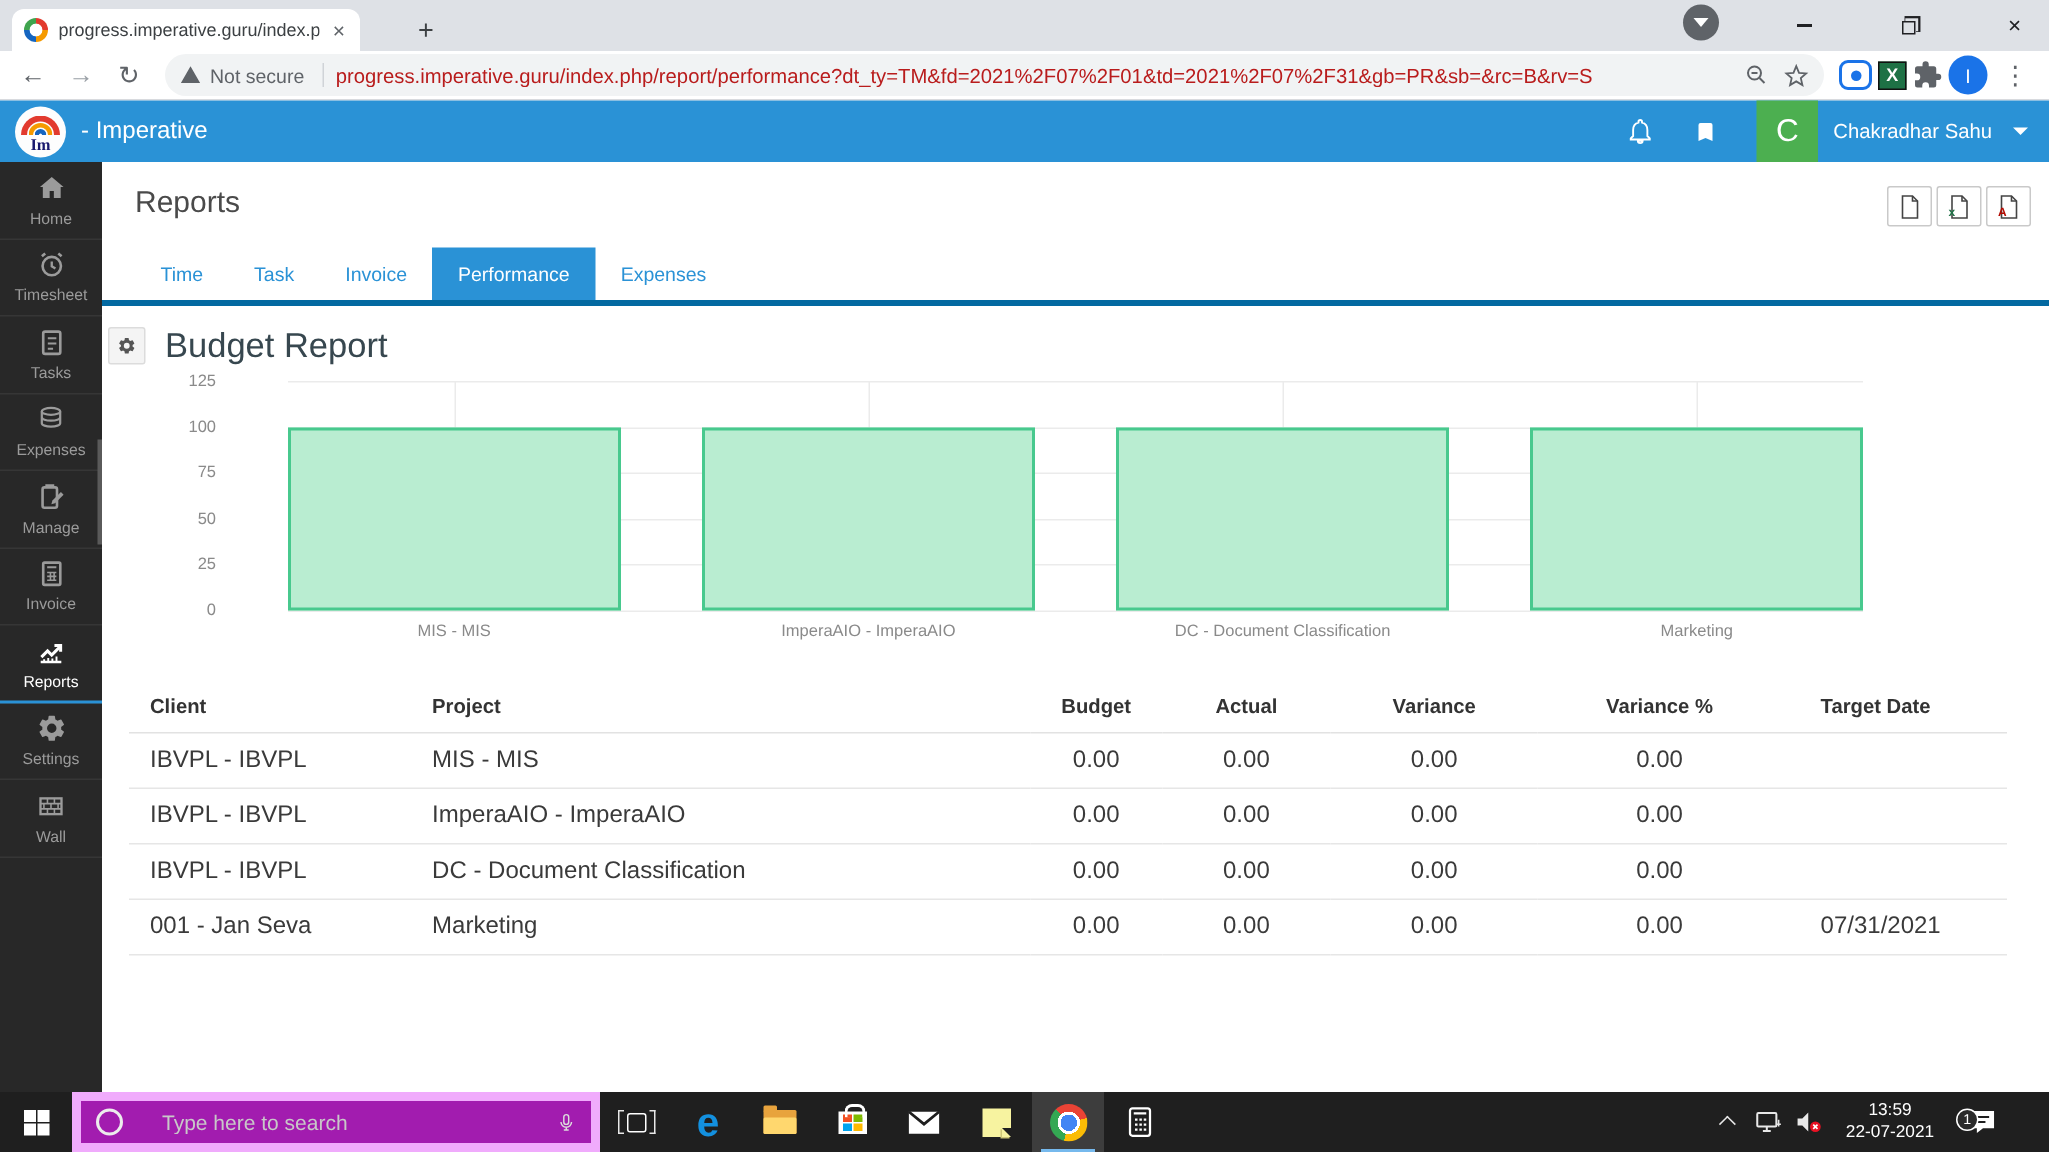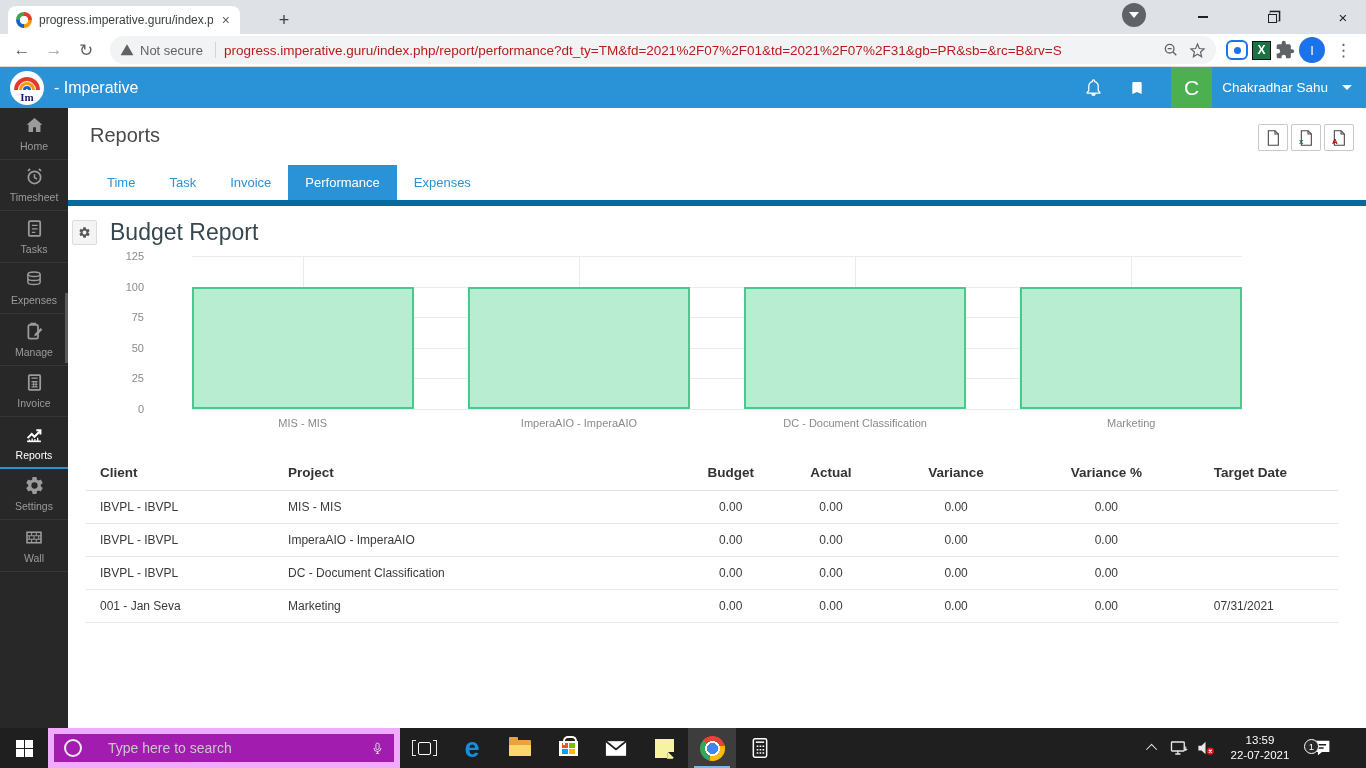--- a/index.html
+++ b/index.html
@@ -64,21 +64,21 @@
   .side-item.active::after { content:""; position:absolute; bottom:-1px; left:0; right:0; height:2px; background:#2a92d6; }
   .side-scroll { position:absolute; right:0; top:185px; width:3px; height:70px; background:#5a5a5a; }
 
   .main { flex:1; background:#fff; overflow:hidden; }
   .main-header { display:flex; justify-content:space-between; align-items:flex-start; padding:16px 12px 0 22px; }
   .page-title { font-size:20px; color:#4a4a4a; font-weight:400; }
   .export-group { display:flex; gap:3px; }
   .export-btn { width:30px; height:27px; border:1px solid #c9c9c9; border-radius:2px; background:#fff; display:flex; align-items:center; justify-content:center; position:relative; }
   .export-btn .mini { position:absolute; bottom:4px; left:7px; font-size:8px; font-weight:bold; }
 
-  .tabs { margin-top:14px; padding-left:22px; border-bottom:6px solid #0369a1; display:flex; }
+  .tabs { margin-top:14px; padding-left:22px; border-bottom:4px solid #0369a1; display:flex; }
   .tab-link { font-size:13px; color:#2a92d6; padding:10px 17px; }
   .tab-link.active { background:#2a92d6; color:#fff; }
 
   .section-head { display:flex; align-items:center; margin:13px 0 0 4px; gap:13px; }
   .gear-btn { width:25px; height:25px; background:#f4f4f4; border:1px solid #dcdcdc; border-radius:2px; display:flex; align-items:center; justify-content:center; }
   .section-title { font-size:23px; font-weight:400; color:#37474f; }
 
   
   .chart-wrap { display:flex; margin:10px 124px 0 42px; }
   .y-axis { width:34px; margin-right:48px; position:relative; height:153px; }
@@ -86,21 +86,21 @@
   .plot { flex:1; position:relative; height:153px; }
   .hgrid { position:absolute; left:0; right:0; height:1px; background:#ebebeb; }
   .vgrid { position:absolute; top:0; bottom:0; width:1px; background:#ebebeb; }
   .bar { position:absolute; bottom:0; border:2px solid; z-index:2; }
   .x-labels { position:relative; margin:8px 124px 0 124px; height:14px; }
   .x-labels span { position:absolute; transform:translateX(-50%); font-size:11px; color:#8a8a8a; white-space:nowrap; }
 
   
   table.report { width:1252px; margin:24px 0 0 18px; border-collapse:collapse; table-layout:fixed; }
   .report th { font-size:13.5px; color:#333; text-align:left; padding:10px 8px; border-bottom:1px solid #e2e2e2; }
-  .report td { font-size:12px; color:#3a3a3a; padding:9px 8px; border-bottom:1px solid #e6e6e6; }
+  .report td { font-size:16px; color:#3a3a3a; padding:9px 8px; border-bottom:1px solid #e6e6e6; }
   .report th.num, .report td.num { text-align:center; }
   .report th:first-child, .report td:first-child { padding-left:14px; }
   .report .tgt { padding-left:26px; }
 
   
   .taskbar { height:40px; background:#1f1f1f; display:flex; align-items:stretch; }
   .tb-btn { width:48px; display:flex; align-items:center; justify-content:center; }
   .start-grid { width:17px; height:17px; display:grid; grid-template-columns:8px 8px; grid-template-rows:8px 8px; gap:1.5px; }
   .start-grid i { background:#fff; }
   .search-box { width:352px; background:#a21caf; border:6px solid #f0abfc; display:flex; align-items:center; padding:0 10px; gap:26px; }

